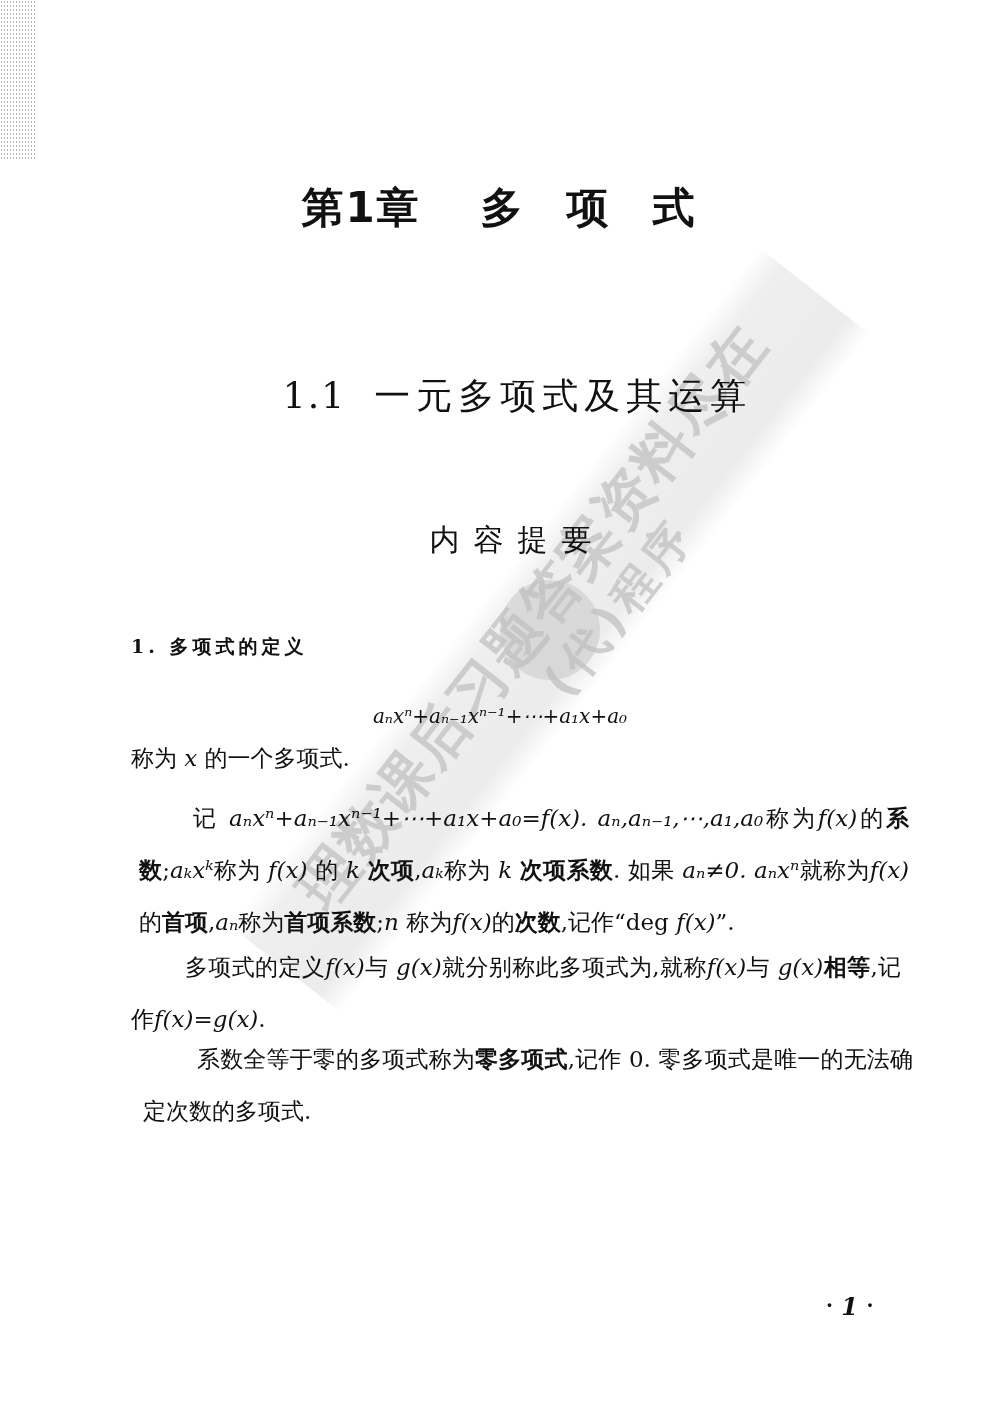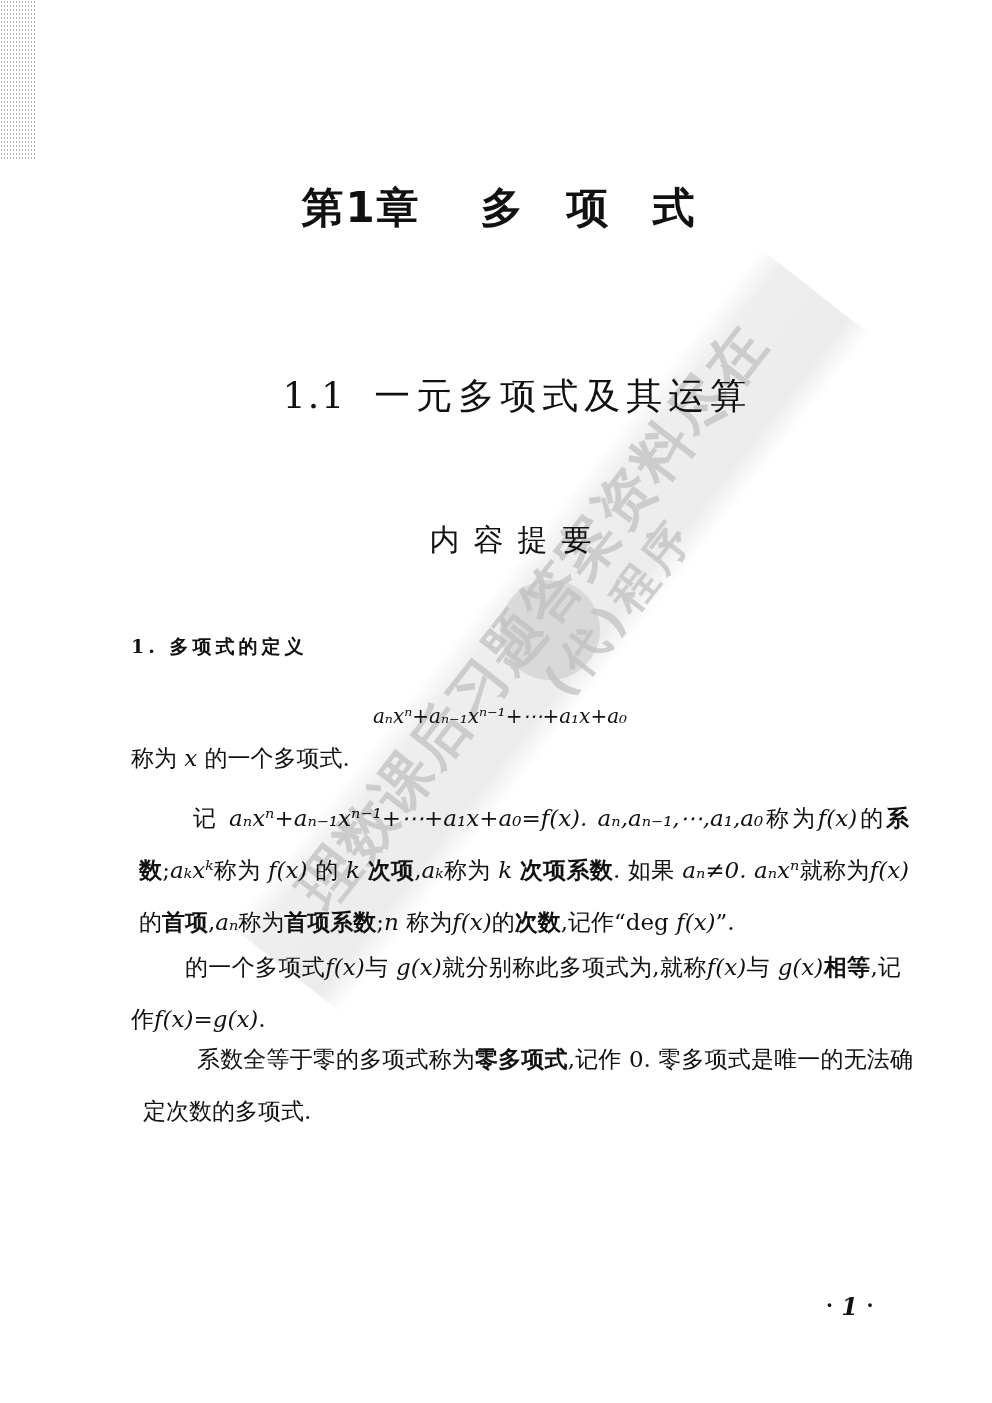--- a/index.html
+++ b/index.html
@@ -97,21 +97,21 @@
     <b>次项</b><span>,</span><i>aₖ</i><span>称为</span>
     <i>k</i>
     <b>次项系数</b><span>. 如果</span>
     <i>aₙ≠0.</i>
     <i>aₙxⁿ</i><span>就称为</span><i>f(x)</i><span>的</span><b>首项</b><span>,</span><i>aₙ</i><span>称为</span><b>首项系数</b><span>;</span><i>n</i>
     <span>称为</span><i>f(x)</i><span>的</span><b>次数</b><span>,记作“deg</span>
     <i>f(x)</i><span>”.</span>
   </p>
 
   <p class="para indent" style="top:941px;margin:0;">
-    <span>的一个多项式</span><i>f(x)</i><span>与</span>
+    <span>多项式的定义</span><i>f(x)</i><span>与</span>
     <i>g(x)</i><span>就分别称此多项式为,就称</span><i>f(x)</i><span>与</span>
     <i>g(x)</i><b>相等</b><span>,记作</span><i>f(x)=g(x)</i><span>.</span>
   </p>
 
   <p class="para indent" style="top:1021px;margin:12px;">
     <span>系数全等于零的多项式称为</span><b>零多项式</b><span>,记作 0. 零多项式是唯一的无法确定次数的多项式.</span>
   </p>
 
 
   <div class="page-number">

